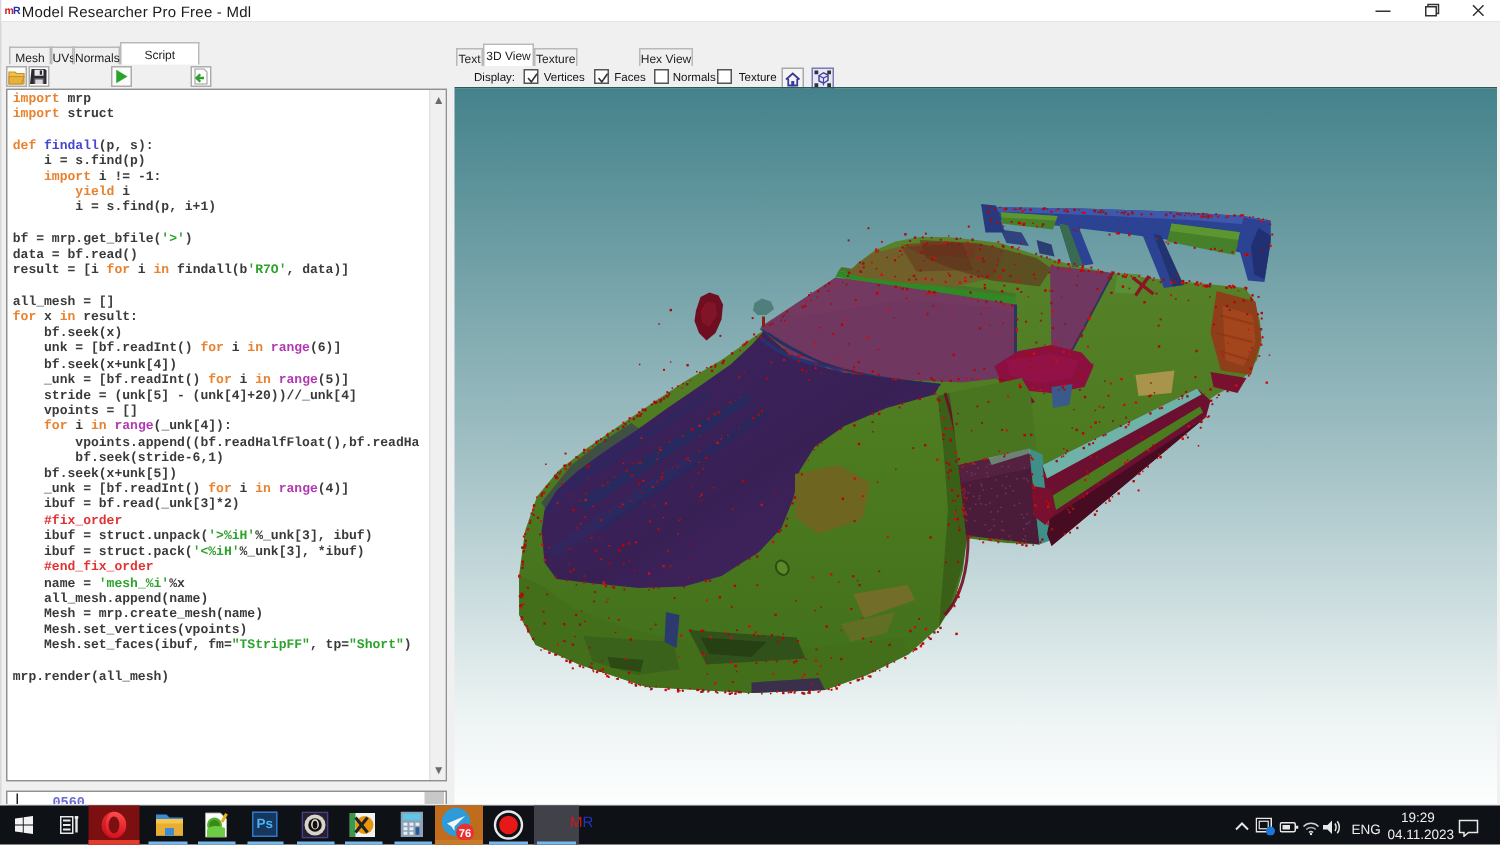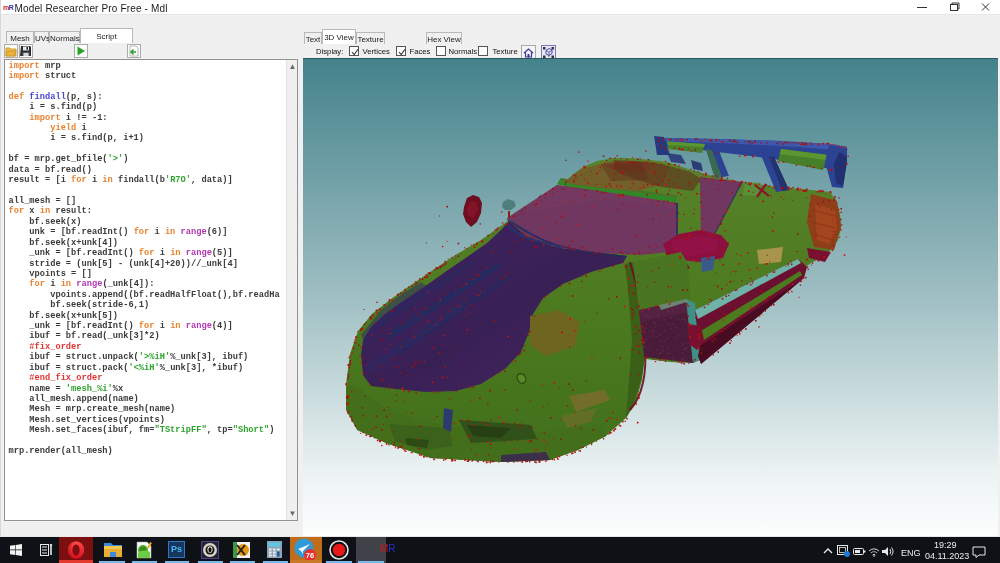--- a/index.html
+++ b/index.html
@@ -137,20 +137,25 @@
     all_mesh.append(name)
     Mesh = mrp.create_mesh(name)
     Mesh.set_vertices(vpoints)
     Mesh.set_faces(ibuf, fm=<span class="s">"TStripFF"</span>, tp=<span class="s">"Short"</span>)
 
 mrp.render(all_mesh)</div>
     <div class="vscroll">
       <div class="varrow" style="top:2px;">▲</div>
       <div class="varrow" style="bottom:2px;">▼</div>
     </div>
+  </div>
+  <div id="consolebox">
+    <span class="cursor"></span>
+    <span class="blue">0560</span>
+    <span class="grip"></span>
   </div>
   <div class="tabrow" id="rtabs">
     <span class="tab" style="left:1px; width:18px;">Text</span>
     <span class="tab active" style="left:19px; width:34px;">3D View</span>
     <span class="tab" style="left:53px; width:29px;">Texture</span>
     <span class="tab" style="left:82px; width:36px;margin-left:41px;">Hex View</span>
   </div>
   <div id="displaybar">
     <span style="position:absolute; left:3px; top:3px;">Display:</span>
     <span class="cb" style="left:35.5px;">

